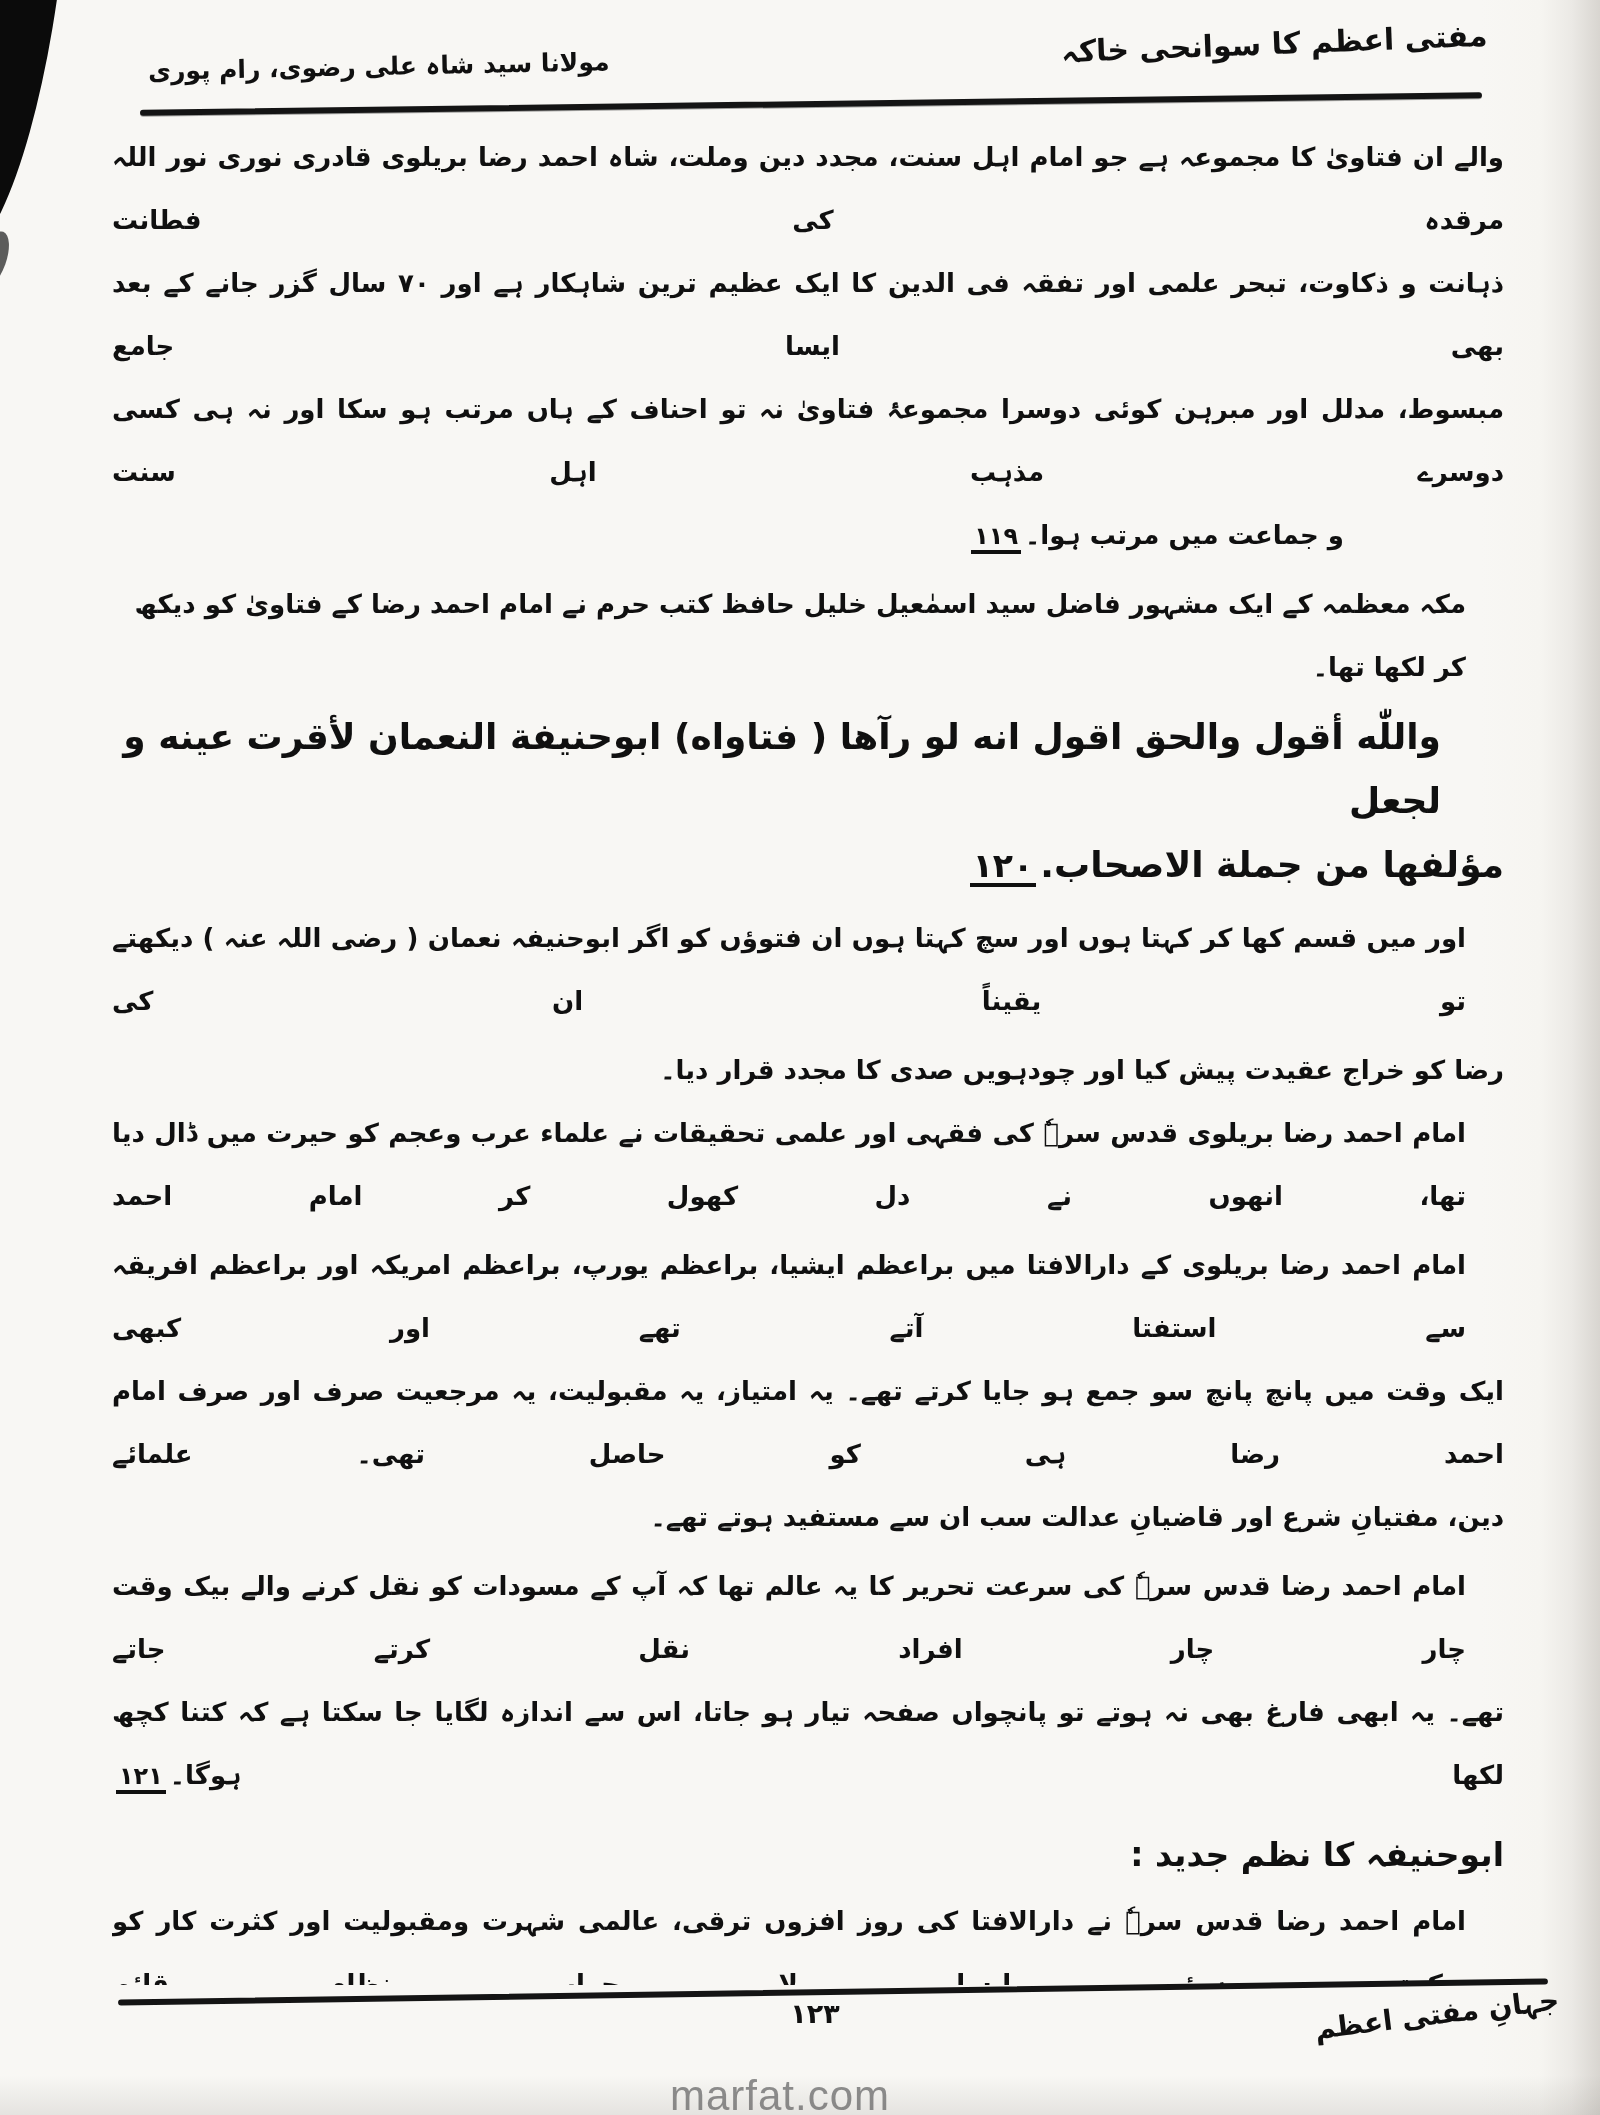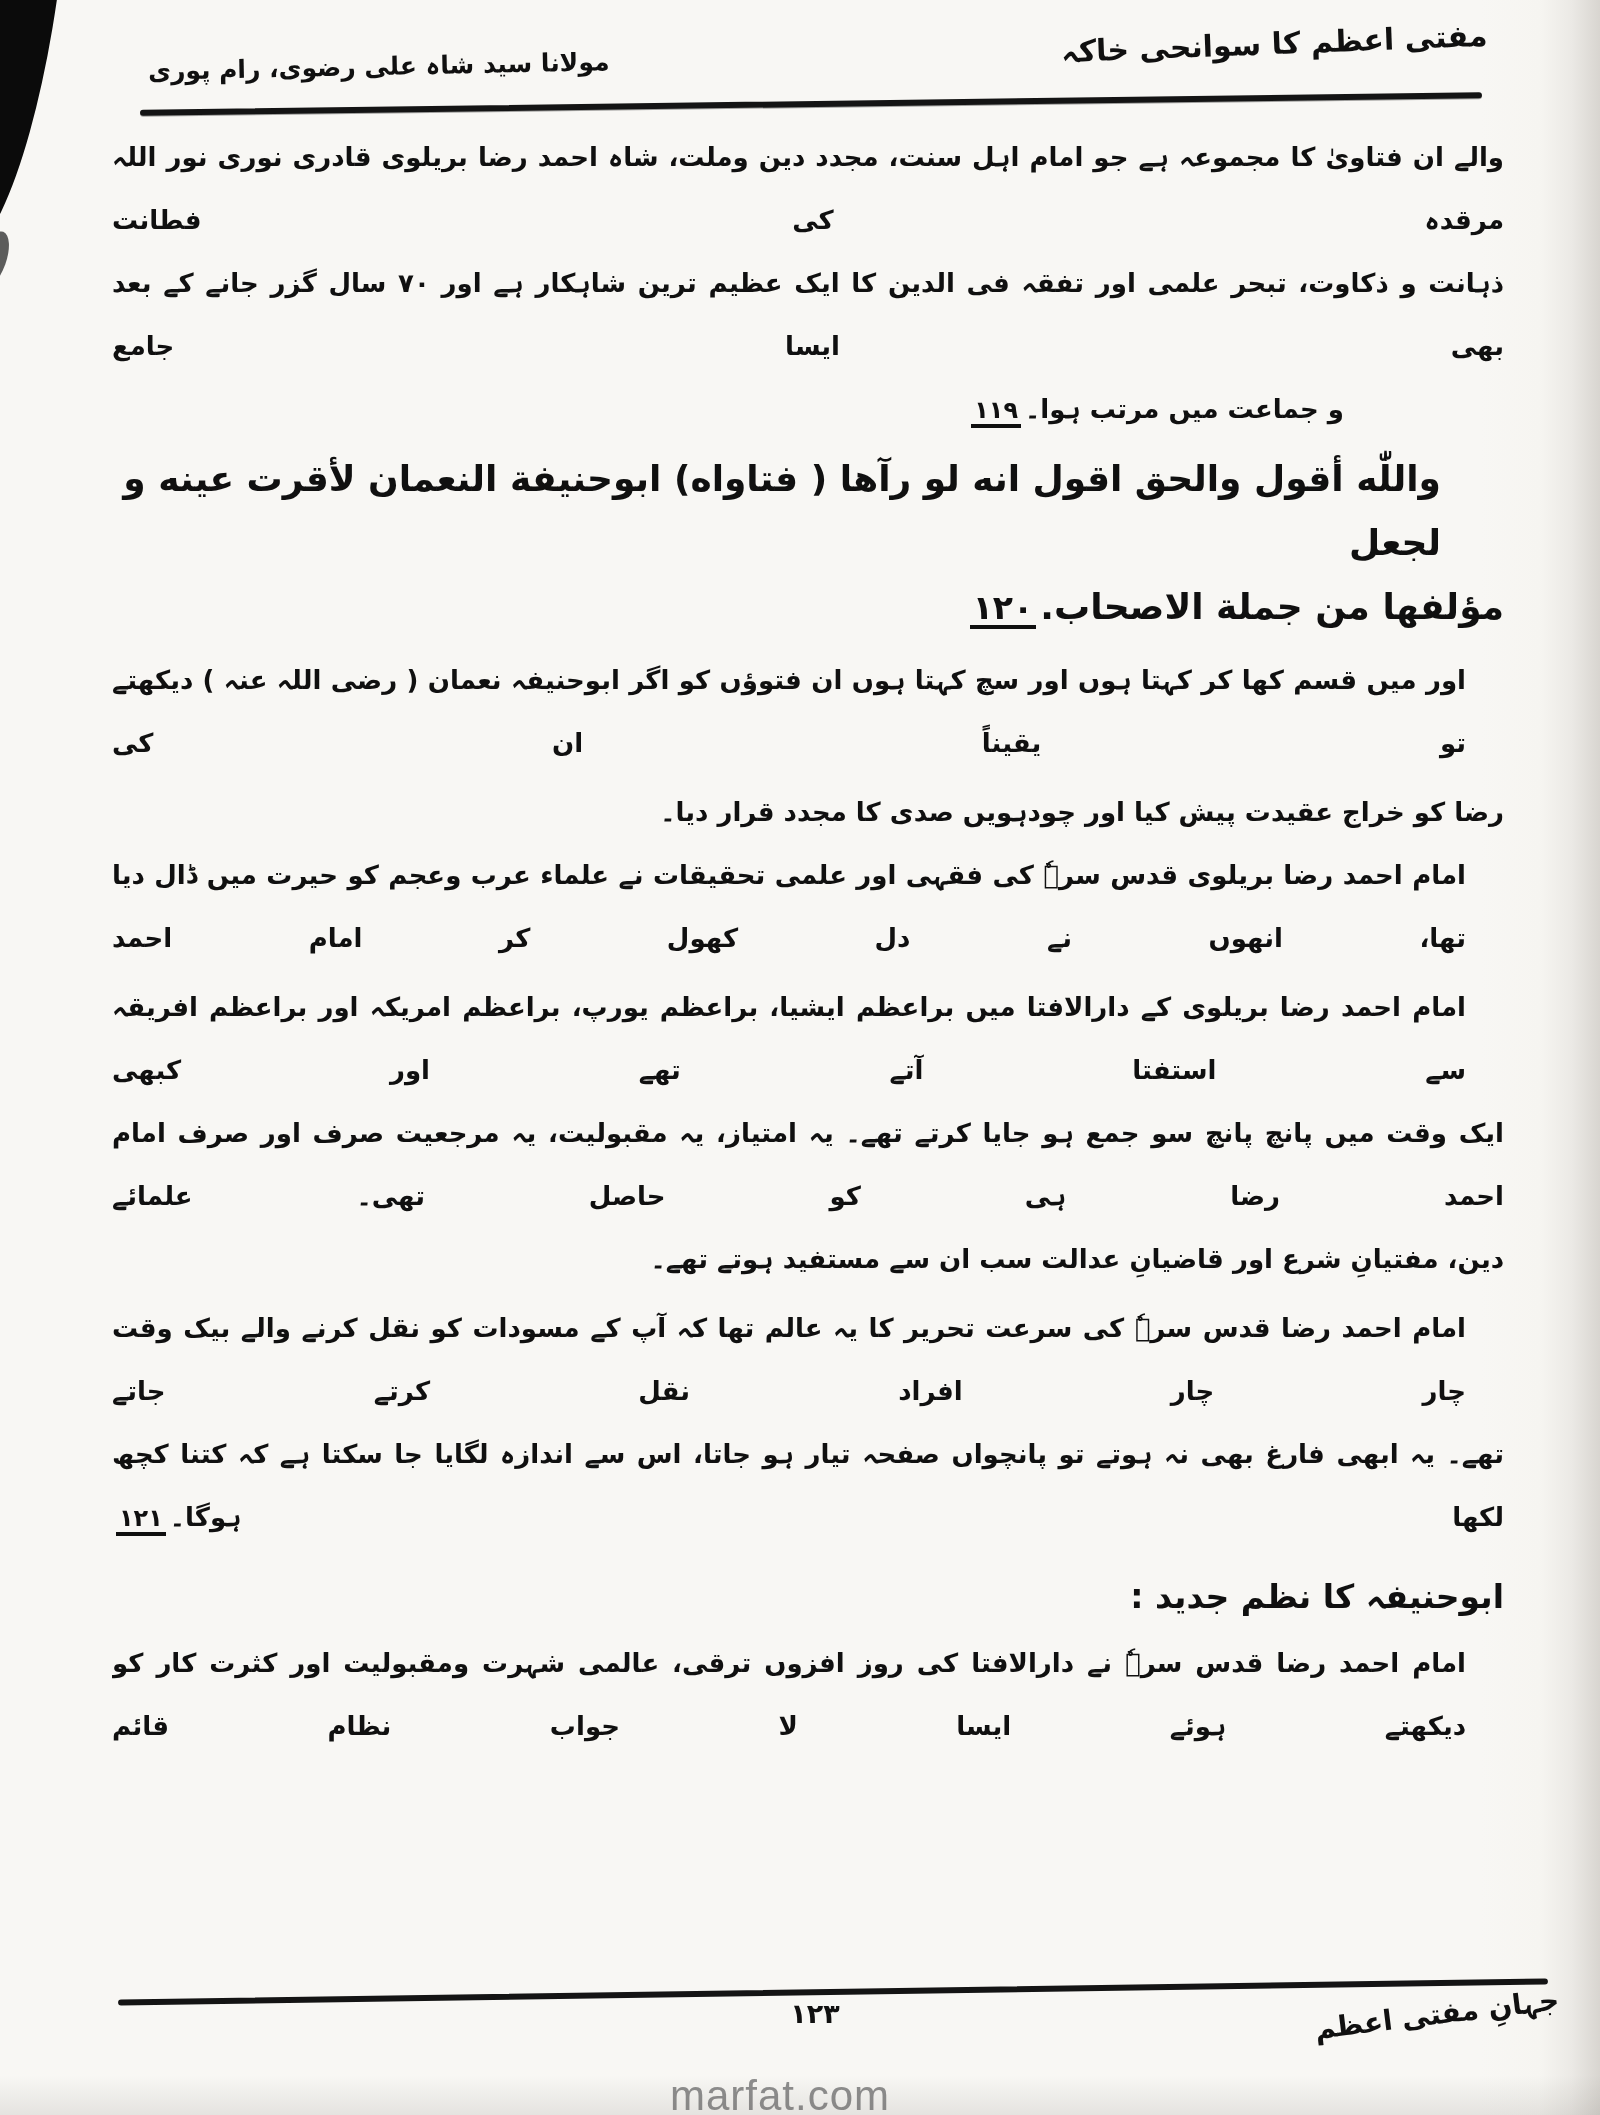--- a/index.html
+++ b/index.html
@@ -107,21 +107,25 @@
   <div class="corner-wedge2"></div>
 
   <div class="hdr-left">مولانا سید شاہ علی رضوی، رام پوری</div>
   <div class="hdr-right">مفتی اعظم کا سوانحی خاکہ</div>
   <div class="rule rule-top"></div>
 
   <main class="body-col" id="body-col">
       <div class="para">
         <div class="line a-full"><span>والے ان فتاویٰ کا مجموعہ ہے جو امام اہل سنت، مجدد دین وملت، شاہ احمد رضا بریلوی قادری نوری نور اللہ مرقدہ کی فطانت</span></div>
         <div class="line a-full"><span>ذہانت و ذکاوت، تبحر علمی اور تفقہ فی الدین کا ایک عظیم ترین شاہکار ہے اور ۷۰ سال گزر جانے کے بعد بھی ایسا جامع</span></div>
+        <div class="line a-full"><span>مبسوط، مدلل اور مبرہن کوئی دوسرا مجموعۂ فتاویٰ نہ تو احناف کے ہاں مرتب ہو سکا اور نہ ہی کسی دوسرے مذہب اہل سنت</span></div>
         <div class="line a-right" style="margin-right: 160px;"><span>و جماعت میں مرتب ہوا۔</span><span class="ref">۱۱۹</span></div>
+      </div>
+      <div class="para">
+        <div class="line a-right" style="padding-right: 38px;"><span>مکہ معظمہ کے ایک مشہور فاضل سید اسمٰعیل خلیل حافظ کتب حرم نے امام احمد رضا کے فتاویٰ کو دیکھ کر لکھا تھا۔</span></div>
       </div>
       <div class="para arabic-block">
         <div class="line a-right" style="margin-right: 63px;"><span>واللّٰه أقول والحق اقول انه لو رآها ( فتاواه) ابوحنيفة النعمان لأقرت عينه و لجعل</span></div>
         <div class="line a-left" style="margin-left: 25px;"><span>مؤلفها من جملة الاصحاب.</span><span class="ref">۱۲۰</span></div>
       </div>
       <div class="para">
         <div class="line a-full" style="padding-right: 38px;"><span>اور میں قسم کھا کر کہتا ہوں اور سچ کہتا ہوں ان فتوؤں کو اگر ابوحنیفہ نعمان ( رضی اللہ عنہ ) دیکھتے تو یقیناً ان کی</span></div>
       </div>
       <div class="para">
         <div class="line a-right"><span>رضا کو خراج عقیدت پیش کیا اور چودہویں صدی کا مجدد قرار دیا۔</span></div>

